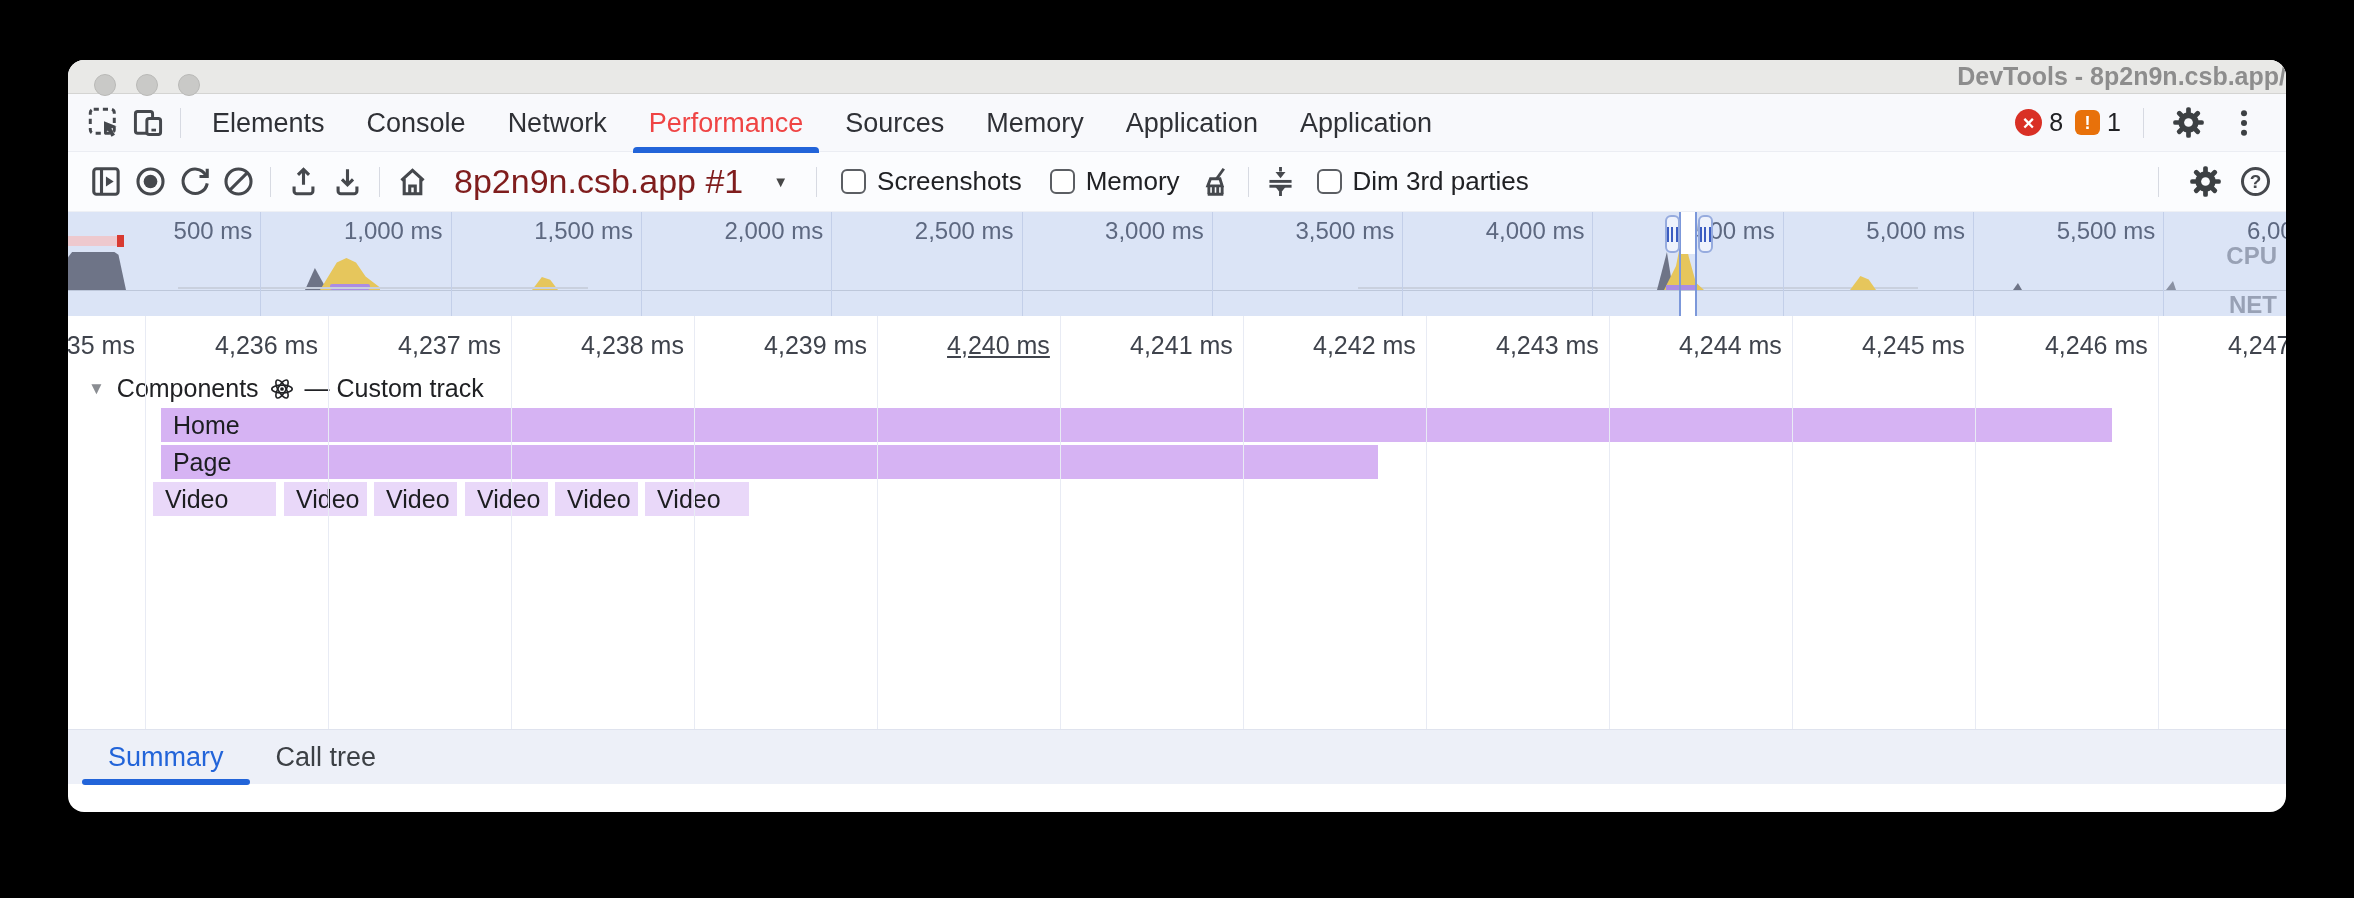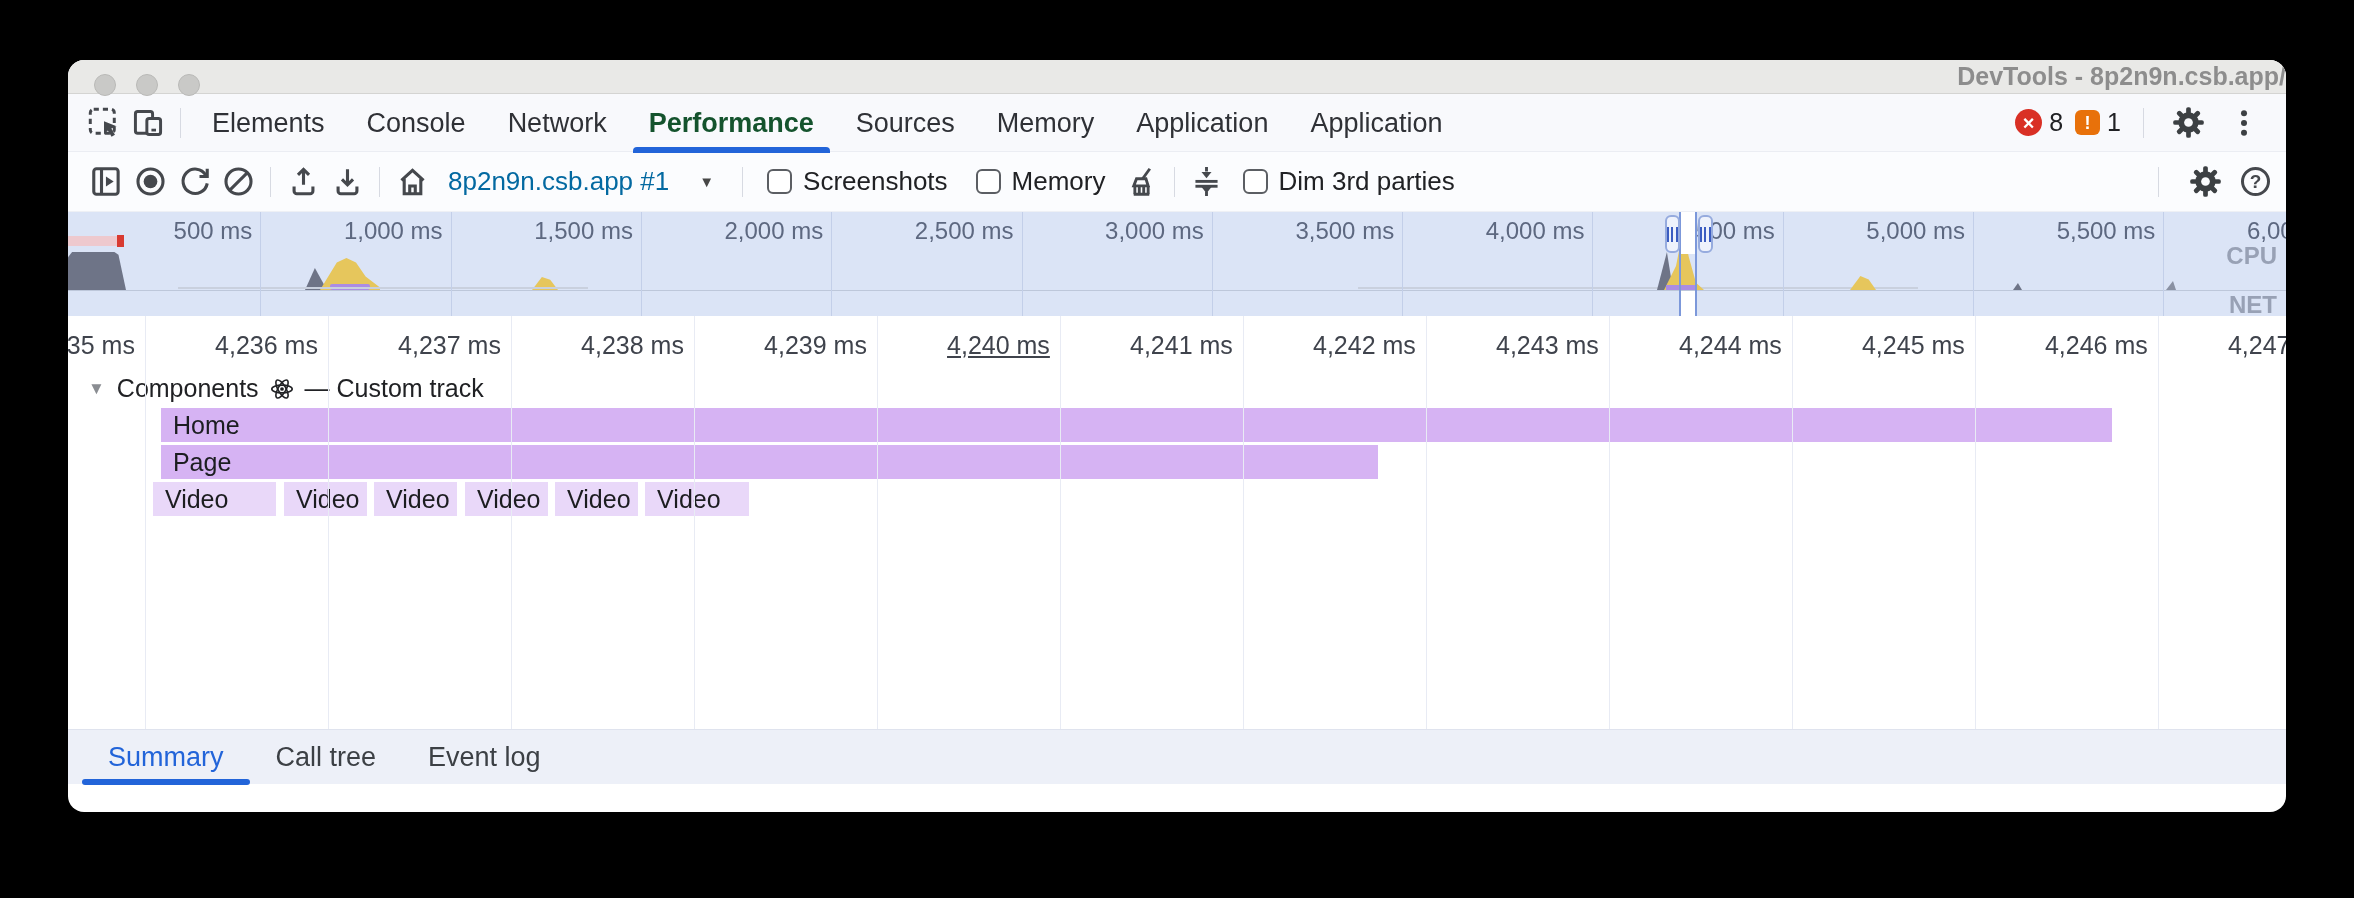--- a/index.html
+++ b/index.html
@@ -11,29 +11,29 @@
   .titlebar{height:34px;background:#e9e9e7;border-bottom:1px solid #d4d4d2;position:relative;
     display:flex;align-items:center;justify-content:flex-end;}
   .traffic{position:absolute;left:26px;top:14px;display:flex;gap:20px;}
   .light{width:22px;height:22px;border-radius:50%;background:#c9c9c7;border:1px solid #b9b9b7;}
   .title{font-size:25px;font-weight:700;color:#8d8d8d;}
   
   .tabrow{height:58px;background:#f8f9fc;border-bottom:1px solid #ebedf3;display:flex;align-items:center;padding:0 14px;}
   .iconbtn{width:44px;height:44px;display:flex;align-items:center;justify-content:center;flex:0 0 auto;border-radius:6px;}
   .vdiv{width:1px;height:30px;background:#d7dae2;margin:0 10px;flex:0 0 auto;}
   .tab{position:relative;height:58px;display:flex;align-items:center;padding:0 21px;font-size:27px;color:#2f3136;}
-  .tab.active{color:#14532d;font-weight:bold;}
+  .tab.active{color:#ef4444;}
   .tab .underline{position:absolute;left:5px;right:5px;bottom:0;height:6px;background:#2264d9;border-radius:4px 4px 0 0;}
   .tabrow-right{margin-left:auto;display:flex;align-items:center;gap:12px;padding-right:6px;}
   .errbadge{display:flex;align-items:center;gap:7px;font-size:25px;color:#202124;}
   .erricon{width:27px;height:27px;border-radius:50%;background:#d93025;color:#fff;display:flex;align-items:center;justify-content:center;font-size:20px;font-weight:700;line-height:1;}
   .warnicon{width:25px;height:25px;border-radius:6px;background:#e8710a;color:#fff;display:flex;align-items:center;justify-content:center;font-size:18px;font-weight:700;line-height:1;}
   
   .toolbar{height:60px;background:#fbfcfe;display:flex;align-items:center;padding:0 16px;border-bottom:1px solid #eef0f5;}
-  .appname{font-size:26px;color:#0369a1;margin-left:14px;}
+  .appname{font-size:34px;color:#7f1d1d;margin-left:20px;}
   .caret{font-size:15px;color:#474747;margin:0 18px 0 30px;}
   .check{display:flex;align-items:center;gap:11px;margin:0 14px;}
   .box{width:25px;height:25px;border:2.5px solid #5b5e63;border-radius:6px;background:#fff;}
   .chklabel{font-size:26px;color:#202124;}
   .toolbar-right{margin-left:auto;display:flex;align-items:center;gap:14px;}
   .helpcirc{width:29px;height:29px;border:3px solid #45484d;border-radius:50%;display:flex;align-items:center;justify-content:center;font-size:19px;font-weight:700;color:#45484d;}
   
   .overview{position:relative;height:104px;background:#dbe4f6;overflow:hidden;}
   .ov-grid{position:absolute;top:0;bottom:0;width:1px;background:#c3cfe9;}
   .ov-label{position:absolute;top:5px;transform:translateX(-100%);font-size:24px;color:#5d6880;white-space:nowrap;z-index:1;}
@@ -351,16 +351,15 @@
       <div class="dt-grid" style="left: 85.97%;"></div>
       <div class="dt-label" style="left: calc(85.97% - 10px);">4,245 ms</div>
       <div class="dt-grid" style="left: 94.22%;"></div>
       <div class="dt-label" style="left: calc(94.22% - 10px);">4,246 ms</div>
       <div class="dt-label" style="left: calc(102.47% - 10px);">4,247 ms</div>
     </div>
 
   <div class="bottombar" id="bottombar">
       <div class="btab active">Summary<div class="underline"></div></div>
       <div class="btab">Call tree</div>
-      <div class="btab">Event log</div>
     </div>
 
 </div>
 
 </body></html>

